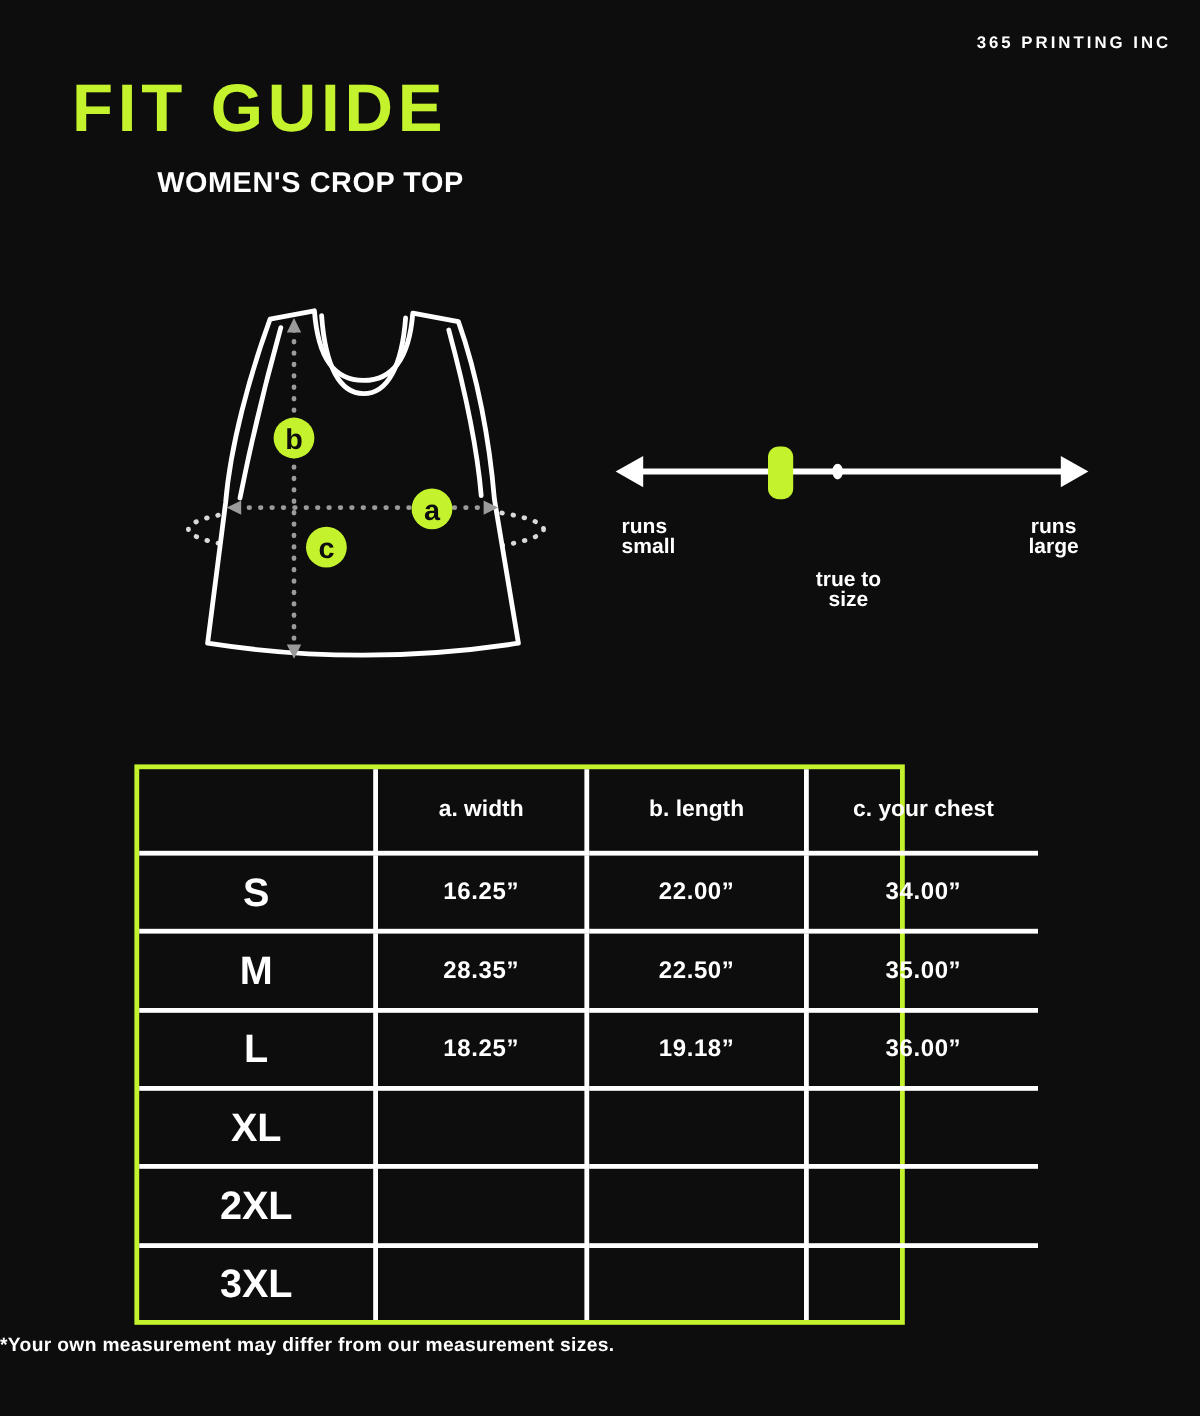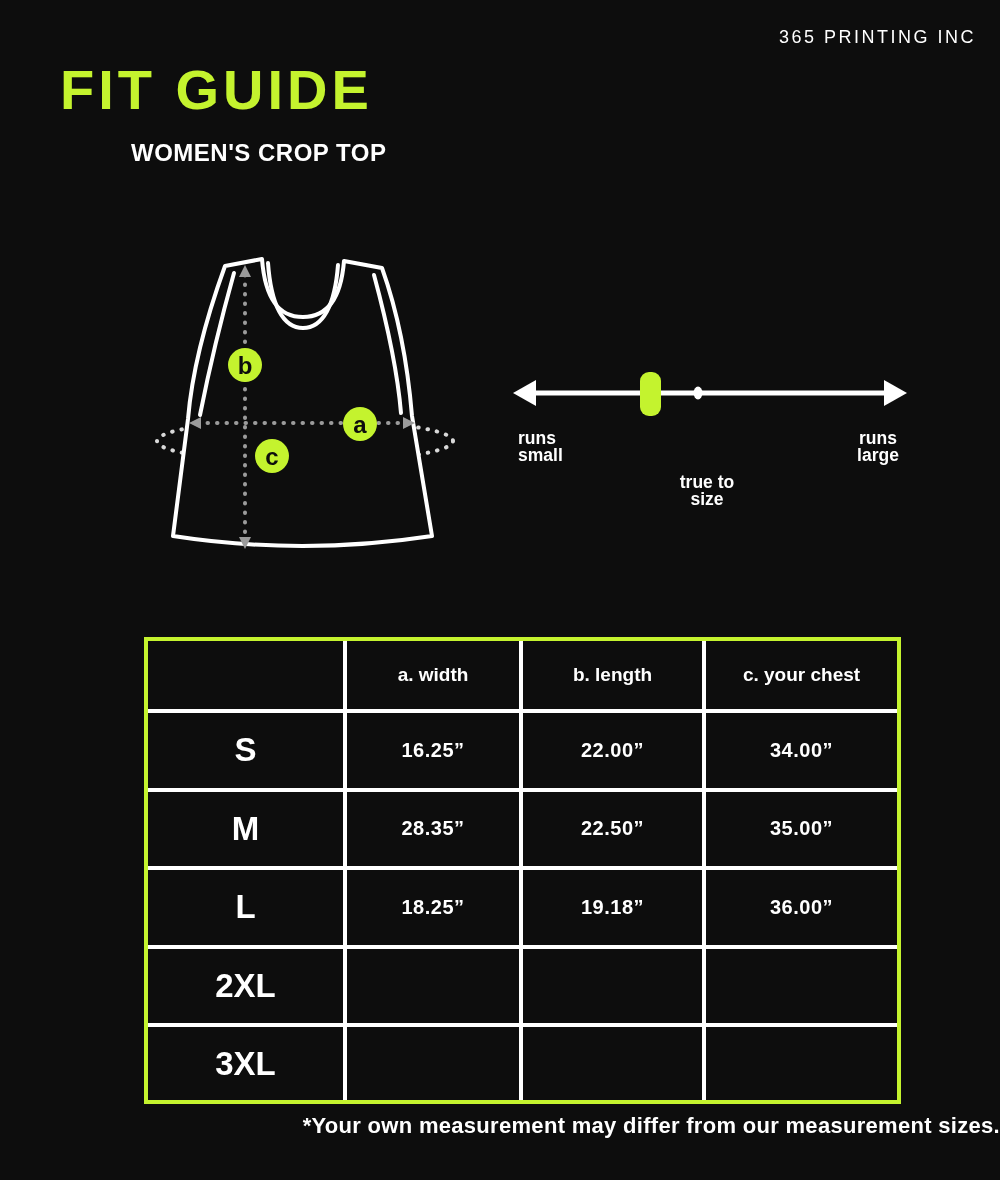--- a/index.html
+++ b/index.html
@@ -11,21 +11,21 @@
   *{margin:0;padding:0;box-sizing:border-box;}
   html,body{background:#000;}
   body{
     width:1000px;height:1180px;position:relative;overflow:hidden;
     background:var(--bg);
     font-family:"Liberation Sans", sans-serif;
     color:var(--white);
   }
   .brand{
     position:absolute;top:27px;right:24px;
-    font-size:18px;font-weight:normal;letter-spacing:2.5px;
+    font-size:14px;font-weight:bold;letter-spacing:2.5px;
     color:var(--white);
   }
   .title{
     position:absolute;left:60px;top:62px;
     font-size:56px;font-weight:bold;letter-spacing:4px;
     color:var(--accent);line-height:1;
   }
   .subtitle{
     position:absolute;left:131px;top:141px;
     font-size:24px;font-weight:bold;letter-spacing:0.5px;
@@ -35,41 +35,41 @@
   .scale-svg{position:absolute;left:505px;top:358px;}
   .scale-label{
     position:absolute;top:430px;
     font-size:17.5px;font-weight:bold;line-height:17px;
     color:var(--white);
   }
   .scale-label.left{left:518px;text-align:left;}
   .scale-label.center{left:647px;width:120px;text-align:center;margin-top:44px;}
   .scale-label.right{left:818px;width:120px;text-align:center;}
   .size-table-wrap{
-    position:absolute;left:144px;top:637px;width:757px;height:467px;
+    position:absolute;left:112px;top:637px;width:642px;height:467px;
     border:4px solid var(--accent);
     background:var(--bg);
   }
   table{width:100%;height:100%;border-collapse:collapse;table-layout:fixed;}
   td,th{
     border:4px solid var(--white);
     text-align:center;vertical-align:middle;
     color:var(--white);font-weight:bold;
   }
   tr:first-child>*{border-top:none;}
   tr:last-child>*{border-bottom:none;margin-left:12px;}
   tr>*:first-child{border-left:none;}
   tr>*:last-child{border-right:none;}
   th.col-head{font-size:19px;font-weight:bold;}
   td.size-label{font-size:33px;}
   td.value{font-size:20px;letter-spacing:0.5px;}
   tr.header-row{height:70px;}
   .footnote{
     position:absolute;left:0;right:0;top:1113px;
-    text-align:right;font-size:22px;font-weight:bold;
+    text-align:left;font-size:16px;font-weight:bold;
     letter-spacing:0.3px;color:var(--white);
   }
   .marker-letter{
     font-family:"Liberation Sans", sans-serif;
     font-weight:bold;font-size:24px;
   }
 </style>
 </head>
 <body>
 
@@ -173,20 +173,26 @@
       <td class="value">22.50”</td>
       <td class="value">35.00”</td>
     </tr>
     <tr>
       <td class="size-label">L</td>
       <td class="value">18.25”</td>
       <td class="value">19.18”</td>
       <td class="value">36.00”</td>
     </tr>
     <tr>
+      <td class="size-label">XL</td>
+      <td class="value"></td>
+      <td class="value"></td>
+      <td class="value"></td>
+    </tr>
+    <tr>
       <td class="size-label">2XL</td>
       <td class="value"></td>
       <td class="value"></td>
       <td class="value"></td>
     </tr>
     <tr>
       <td class="size-label">3XL</td>
       <td class="value"></td>
       <td class="value"></td>
       <td class="value"></td>

